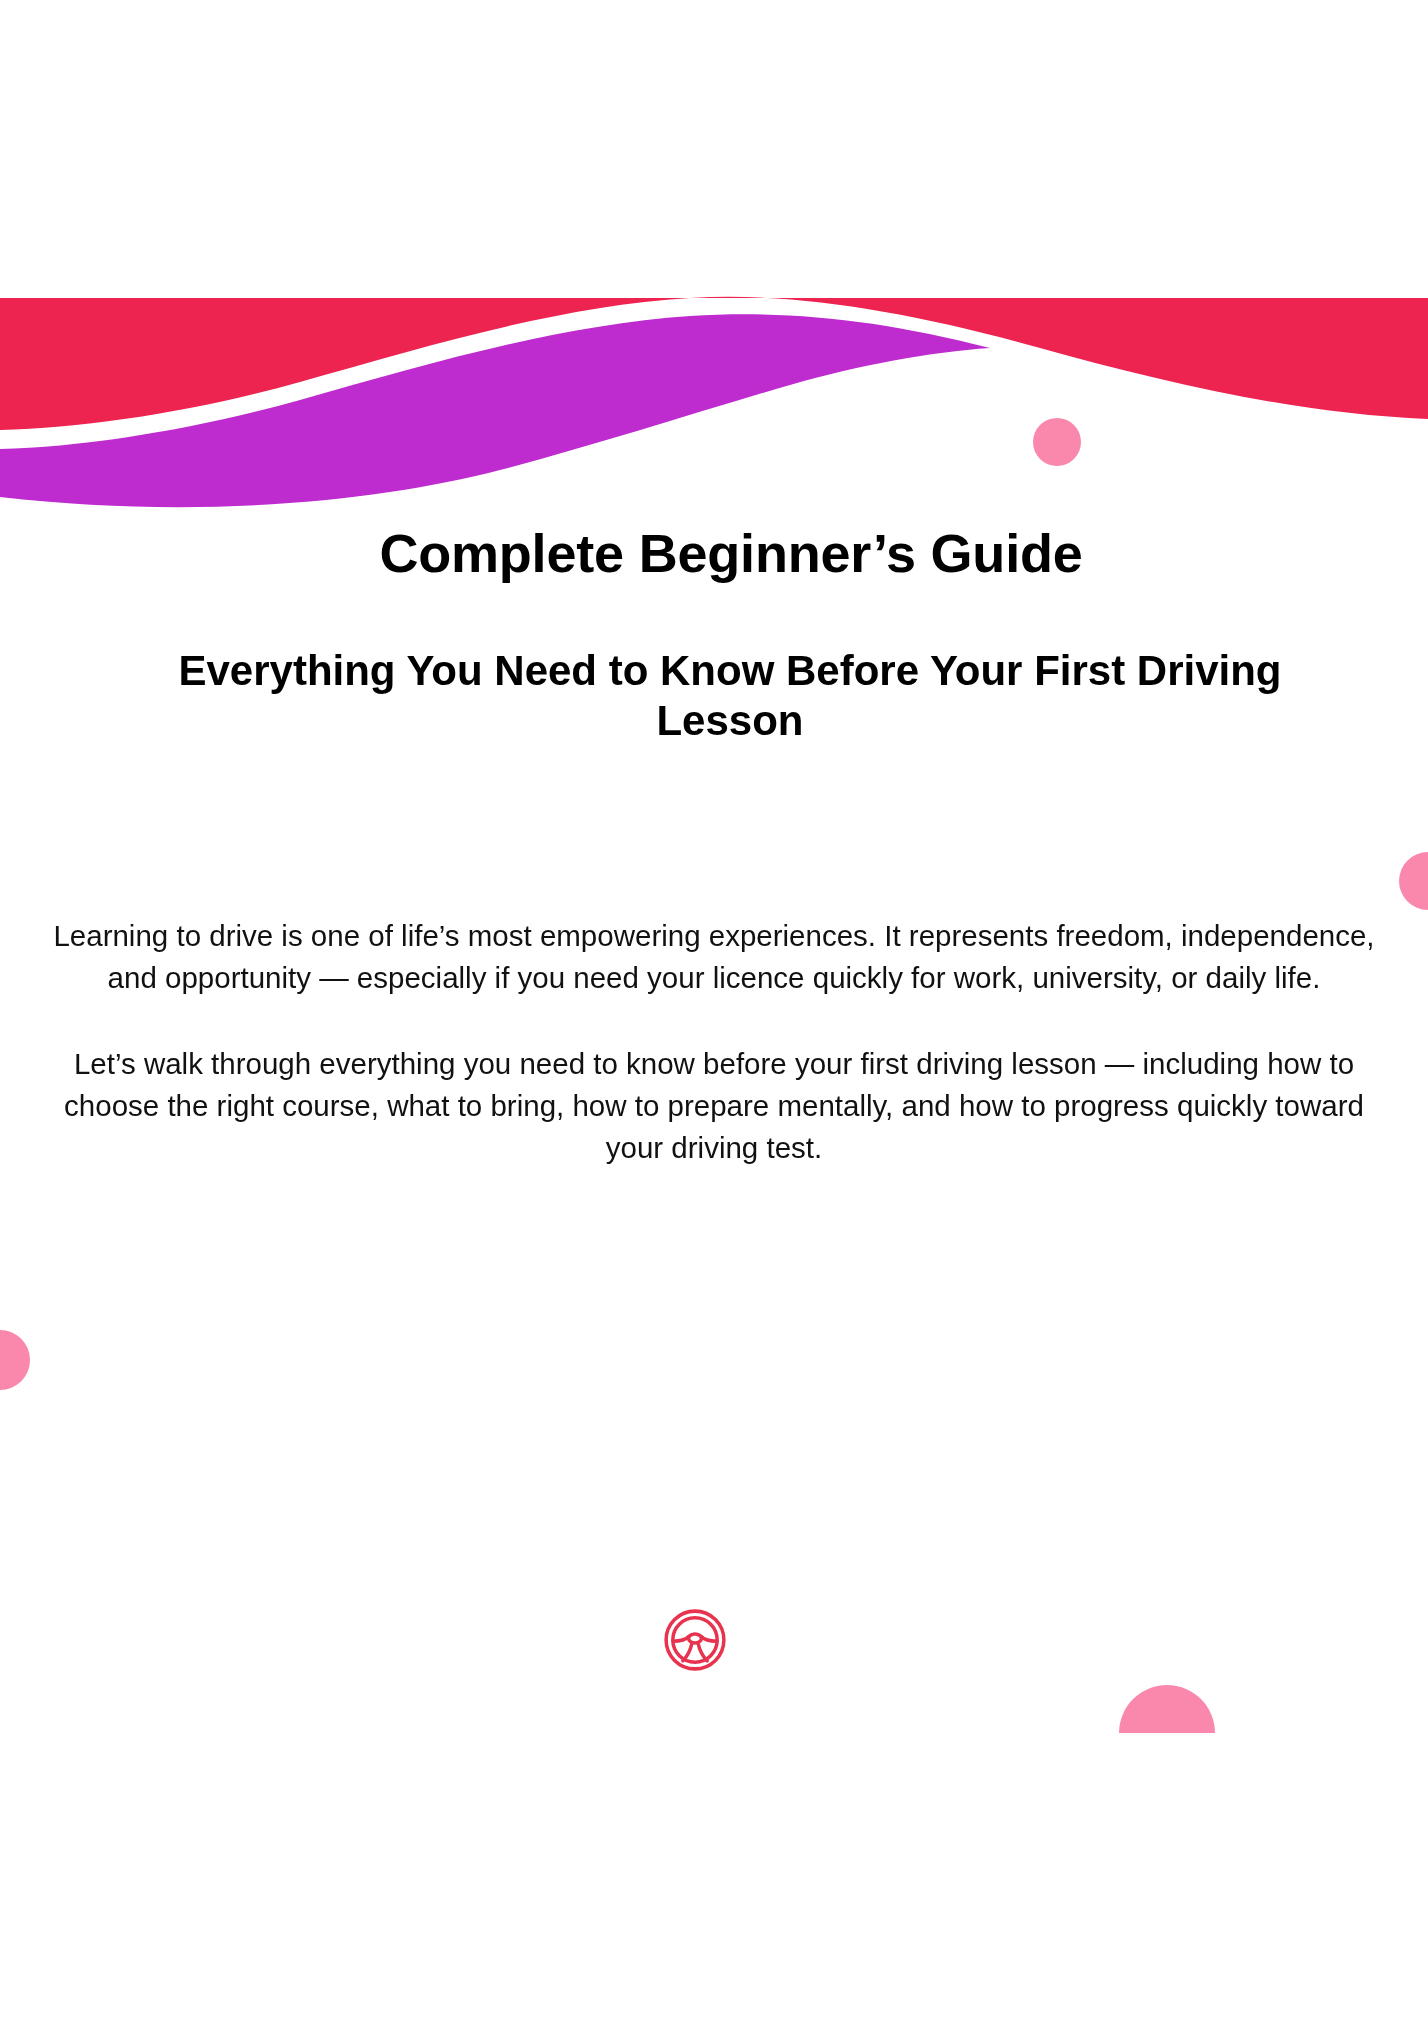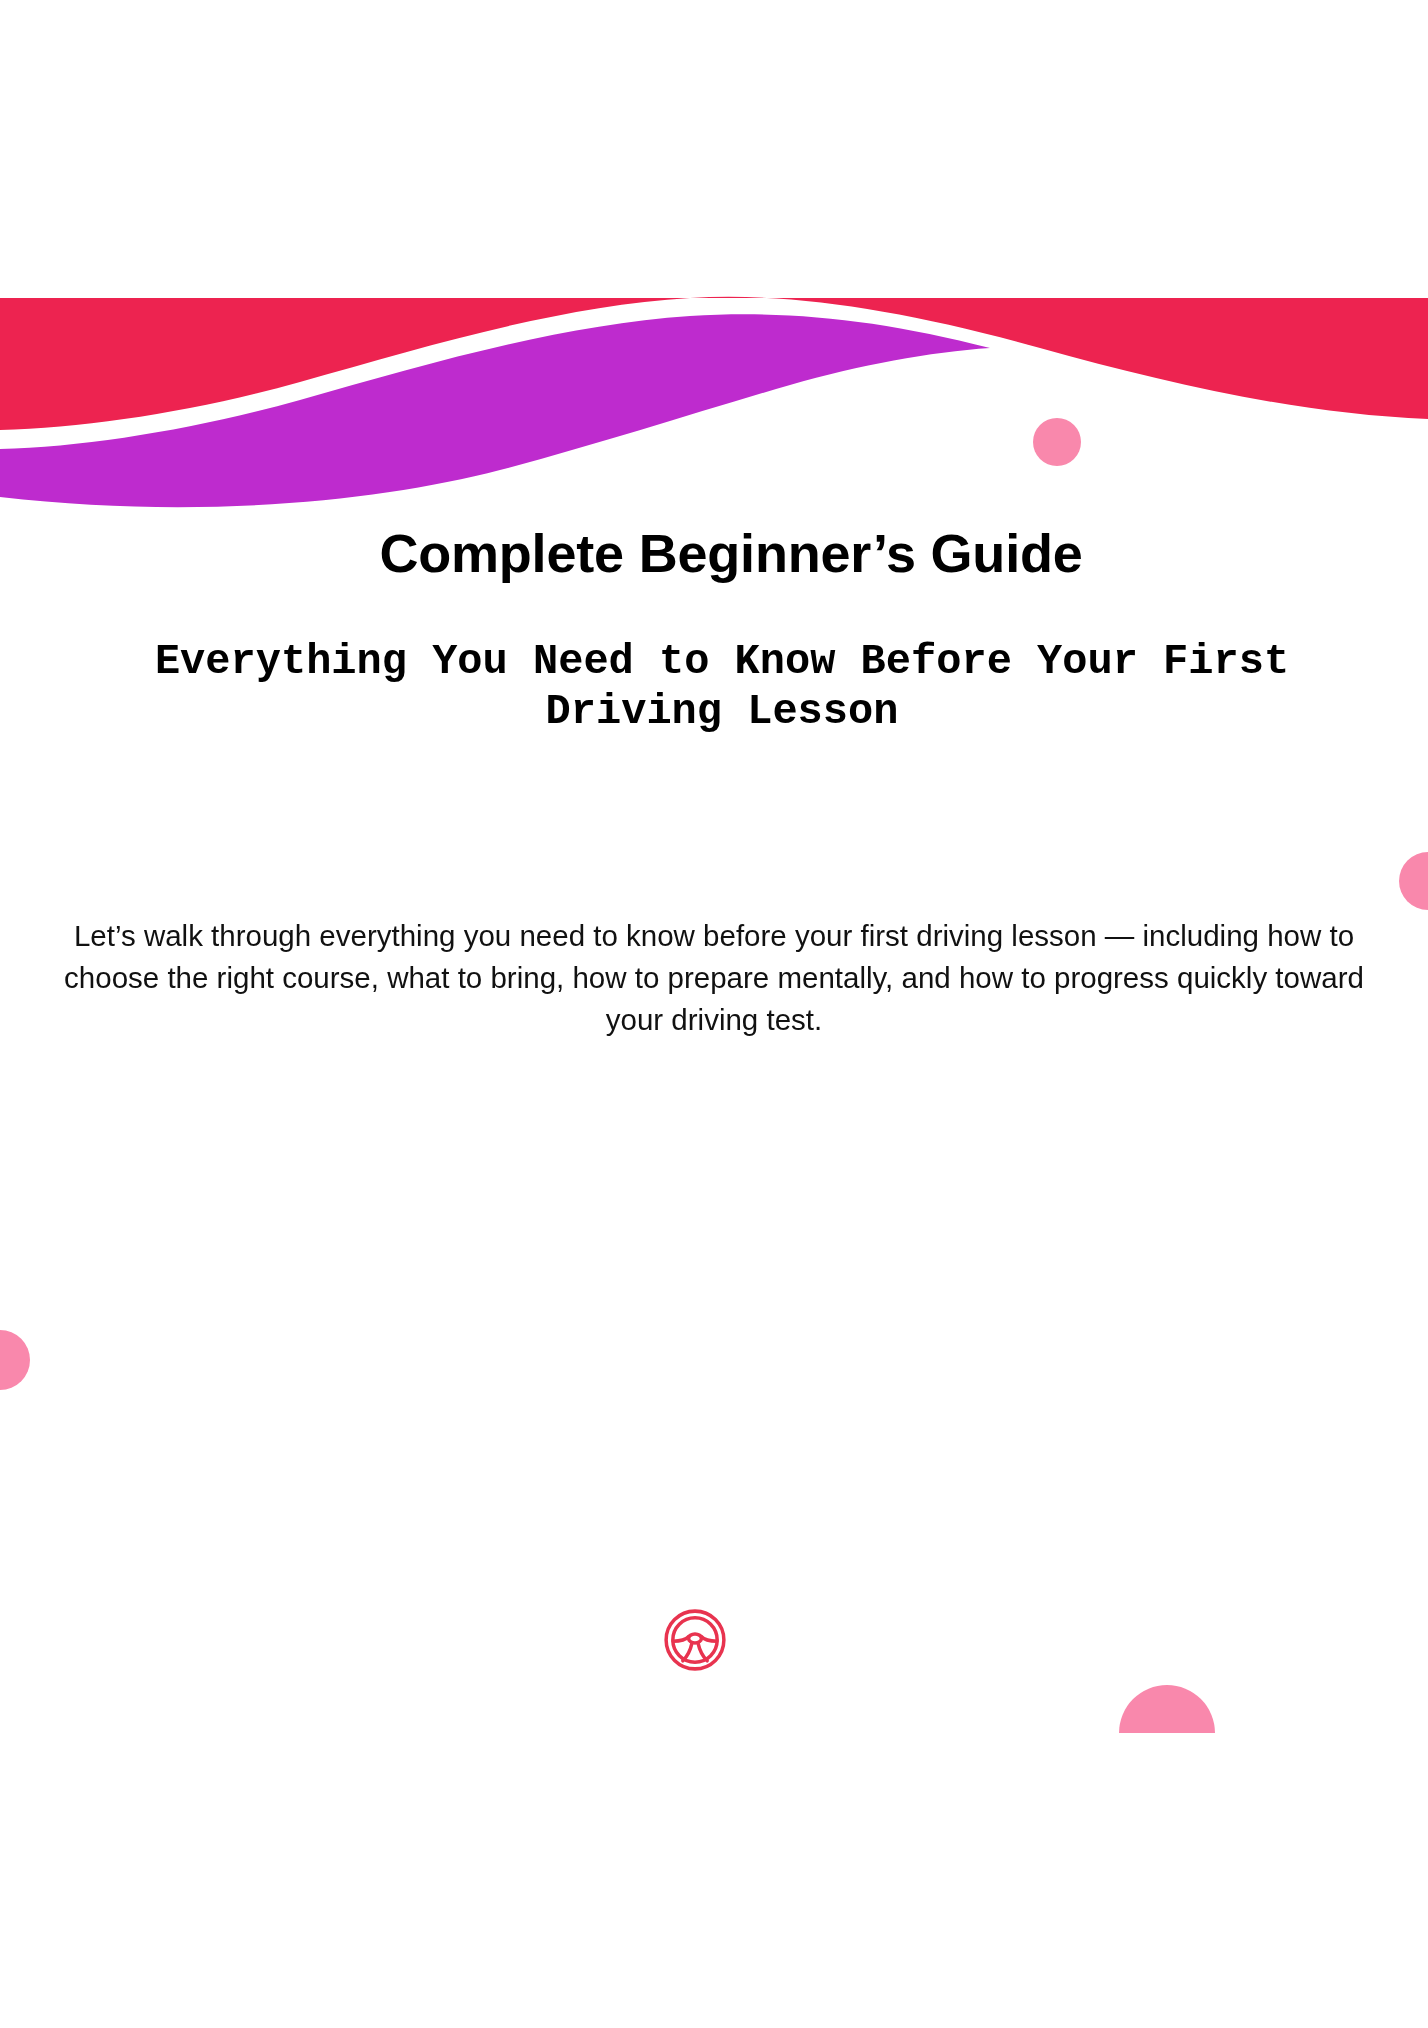--- a/index.html
+++ b/index.html
@@ -138,23 +138,24 @@
 
   <div class="blob blob-top-right" style="background:#F988AC;"></div>
   <div class="blob blob-right-edge" style="background:#F988AC;"></div>
   <div class="blob blob-left-edge" style="background:#F988AC;"></div>
   <div class="blob-dome" style="background:#F988AC;"></div>
 
   <div class="content">
 
     <h1 class="title" style="margin:17px;">Complete Beginner’s Guide</h1>
 
-    <h2 class="subtitle" style="margin:8px;font-family:Liberation Mono, monospace;">Everything You Need to Know Before Your First Driving Lesson</h2>
+    <h2 class="subtitle" style="margin:16px;">Everything You Need to Know Before Your First Driving Lesson</h2>
 
     <div class="body-copy">
+      <p>Learning to drive is one of life’s most empowering experiences. It represents freedom, independence, and opportunity — especially if you need your licence quickly for work, university, or daily life.</p>
       <p>Let’s walk through everything you need to know before your first driving lesson — including how to choose the right course, what to bring, how to prepare mentally, and how to progress quickly toward your driving test.</p>
     </div>
 
   </div>
 
   <svg class="wheel-icon" viewBox="0 0 64 64" xmlns="http://www.w3.org/2000/svg" fill="none" stroke="#E8334F" stroke-width="3.4" stroke-linecap="round" stroke-linejoin="round">
     <circle cx="32" cy="32" r="28"></circle>
     <circle cx="32" cy="32" r="21.5"></circle>
     <ellipse cx="32" cy="30.5" rx="6.2" ry="4.4"></ellipse>
     <path d="M10.8 33.2 C18 33.2 23 31.8 26.2 28.4"></path>

